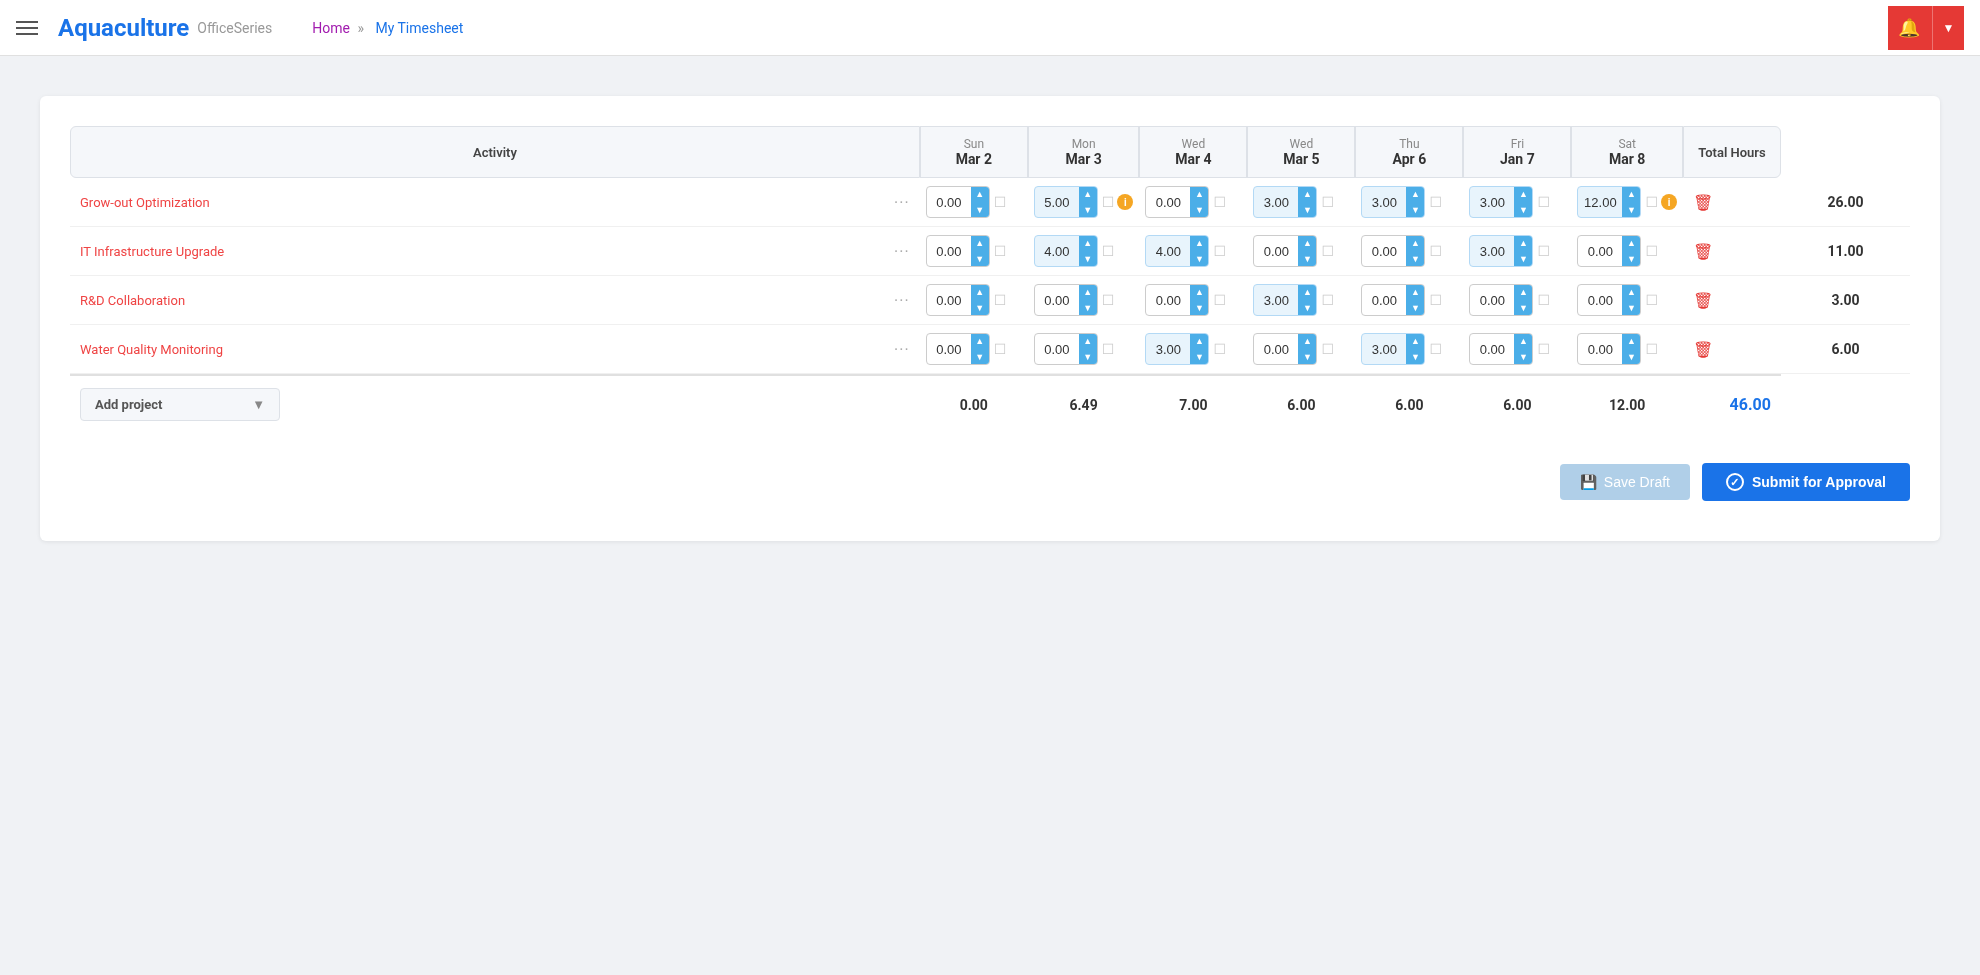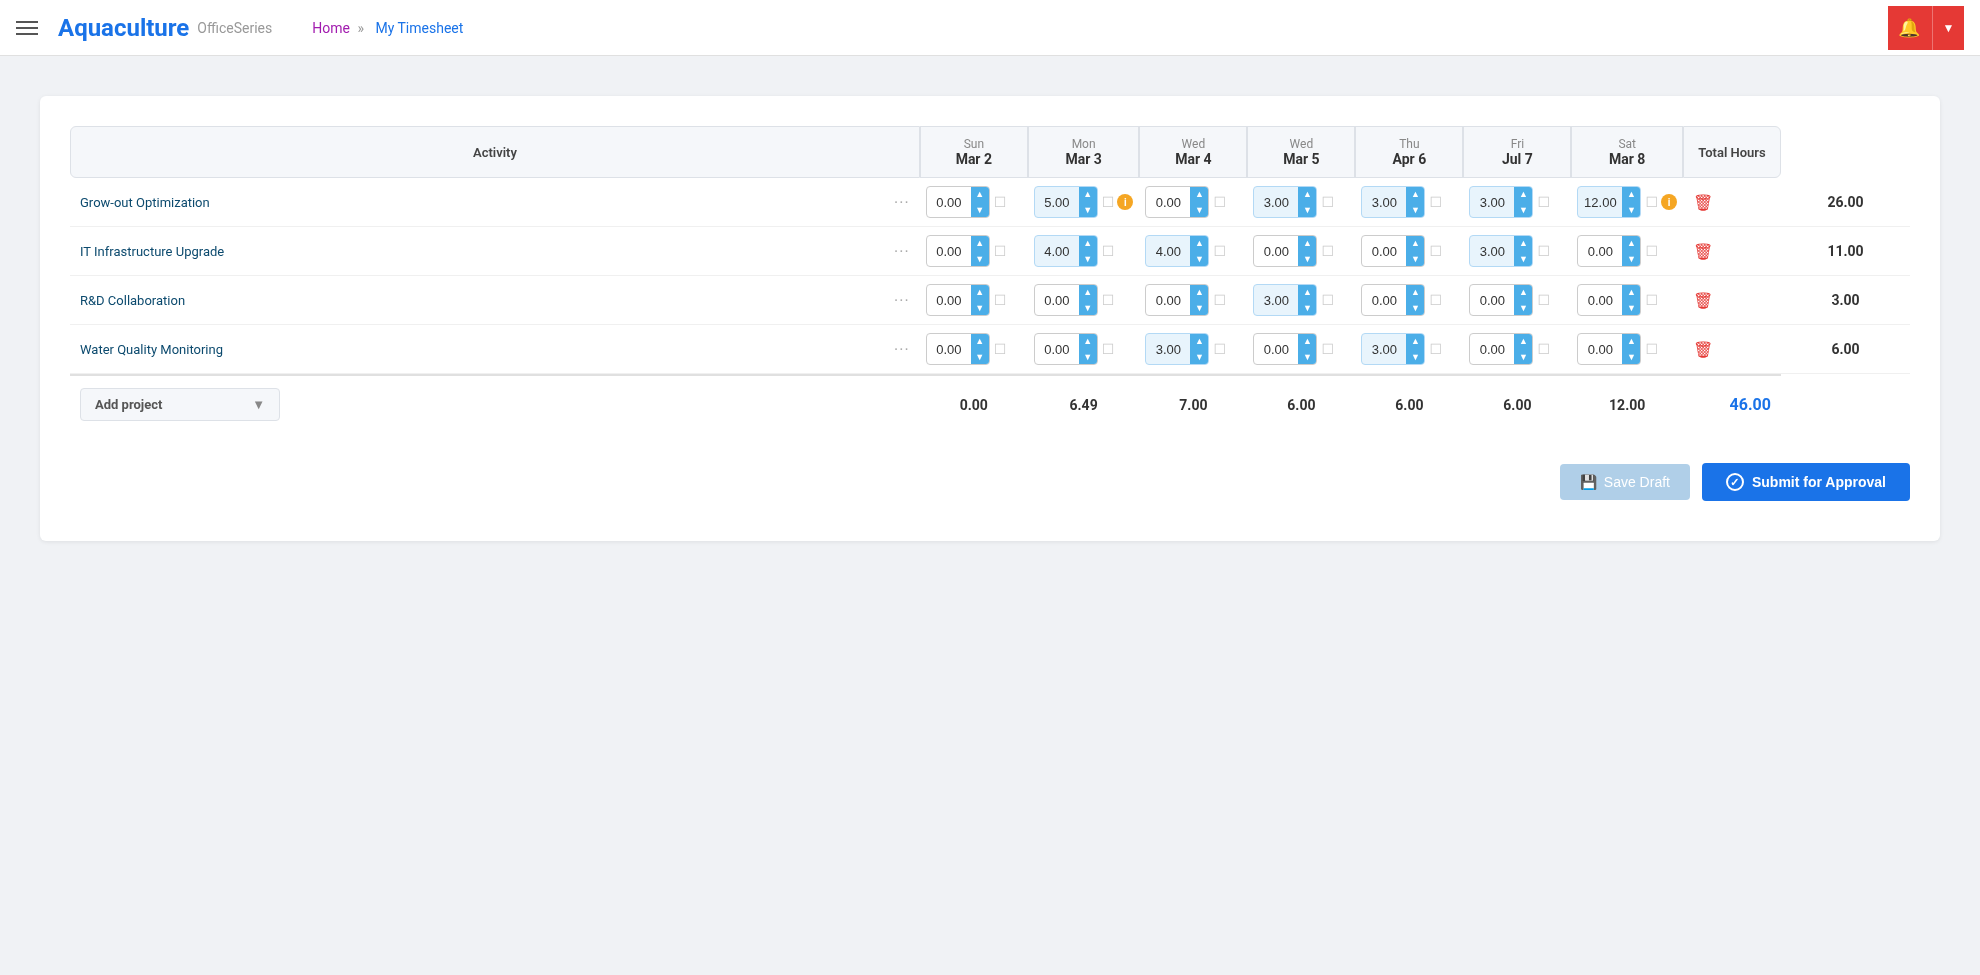--- a/index.html
+++ b/index.html
@@ -46,21 +46,21 @@
     .ts-header-row th.activity-col {
       text-align: center; width: 340px; border-radius: 6px 0 0 6px;
     }
     .ts-header-row th.day-col { width: 108px; }
     .ts-header-row th.total-col { width: 98px; border-radius: 0 6px 6px 0; }
     .ts-header-row th .day-name { font-size: 12px; color: #888; font-weight: 400; }
     .ts-header-row th .day-date { font-size: 14px; font-weight: 700; color: #333; }
 
     
     .ts-data-row td { padding: 8px 6px; border-bottom: 1px solid #f0f0f0; vertical-align: middle; }
-    .ts-data-row td.activity-name { font-size: 13px; color: #0c4a6e; padding-left: 10px; }
+    .ts-data-row td.activity-name { font-size: 13px; color: #ef4444; padding-left: 10px; }
     .ts-data-row td.menu-col { width: 36px; text-align: center; }
     .menu-dots { color: #aaa; cursor: pointer; font-size: 16px; letter-spacing: 1px; }
 
     
     .hour-cell {
       display: flex; align-items: center; gap: 3px;
     }
     .hour-input-wrap {
       display: flex; align-items: center; background: #e8f4fc; border: 1px solid #b3d9f5;
       border-radius: 4px; overflow: hidden; height: 32px;
@@ -173,21 +173,21 @@
           <th class="day-col">
             <div class="day-name">Wed</div>
             <div class="day-date">Mar 5</div>
           </th>
           <th class="day-col">
             <div class="day-name">Thu</div>
             <div class="day-date">Apr 6</div>
           </th>
           <th class="day-col">
             <div class="day-name">Fri</div>
-            <div class="day-date">Jul 7</div>
+            <div class="day-date">Jan 7</div>
           </th>
           <th class="day-col">
             <div class="day-name">Sat</div>
             <div class="day-date">Mar 8</div>
           </th>
           <th class="total-col">
             <span>Total Hours</span>
           </th>
         </tr>
       </thead>

